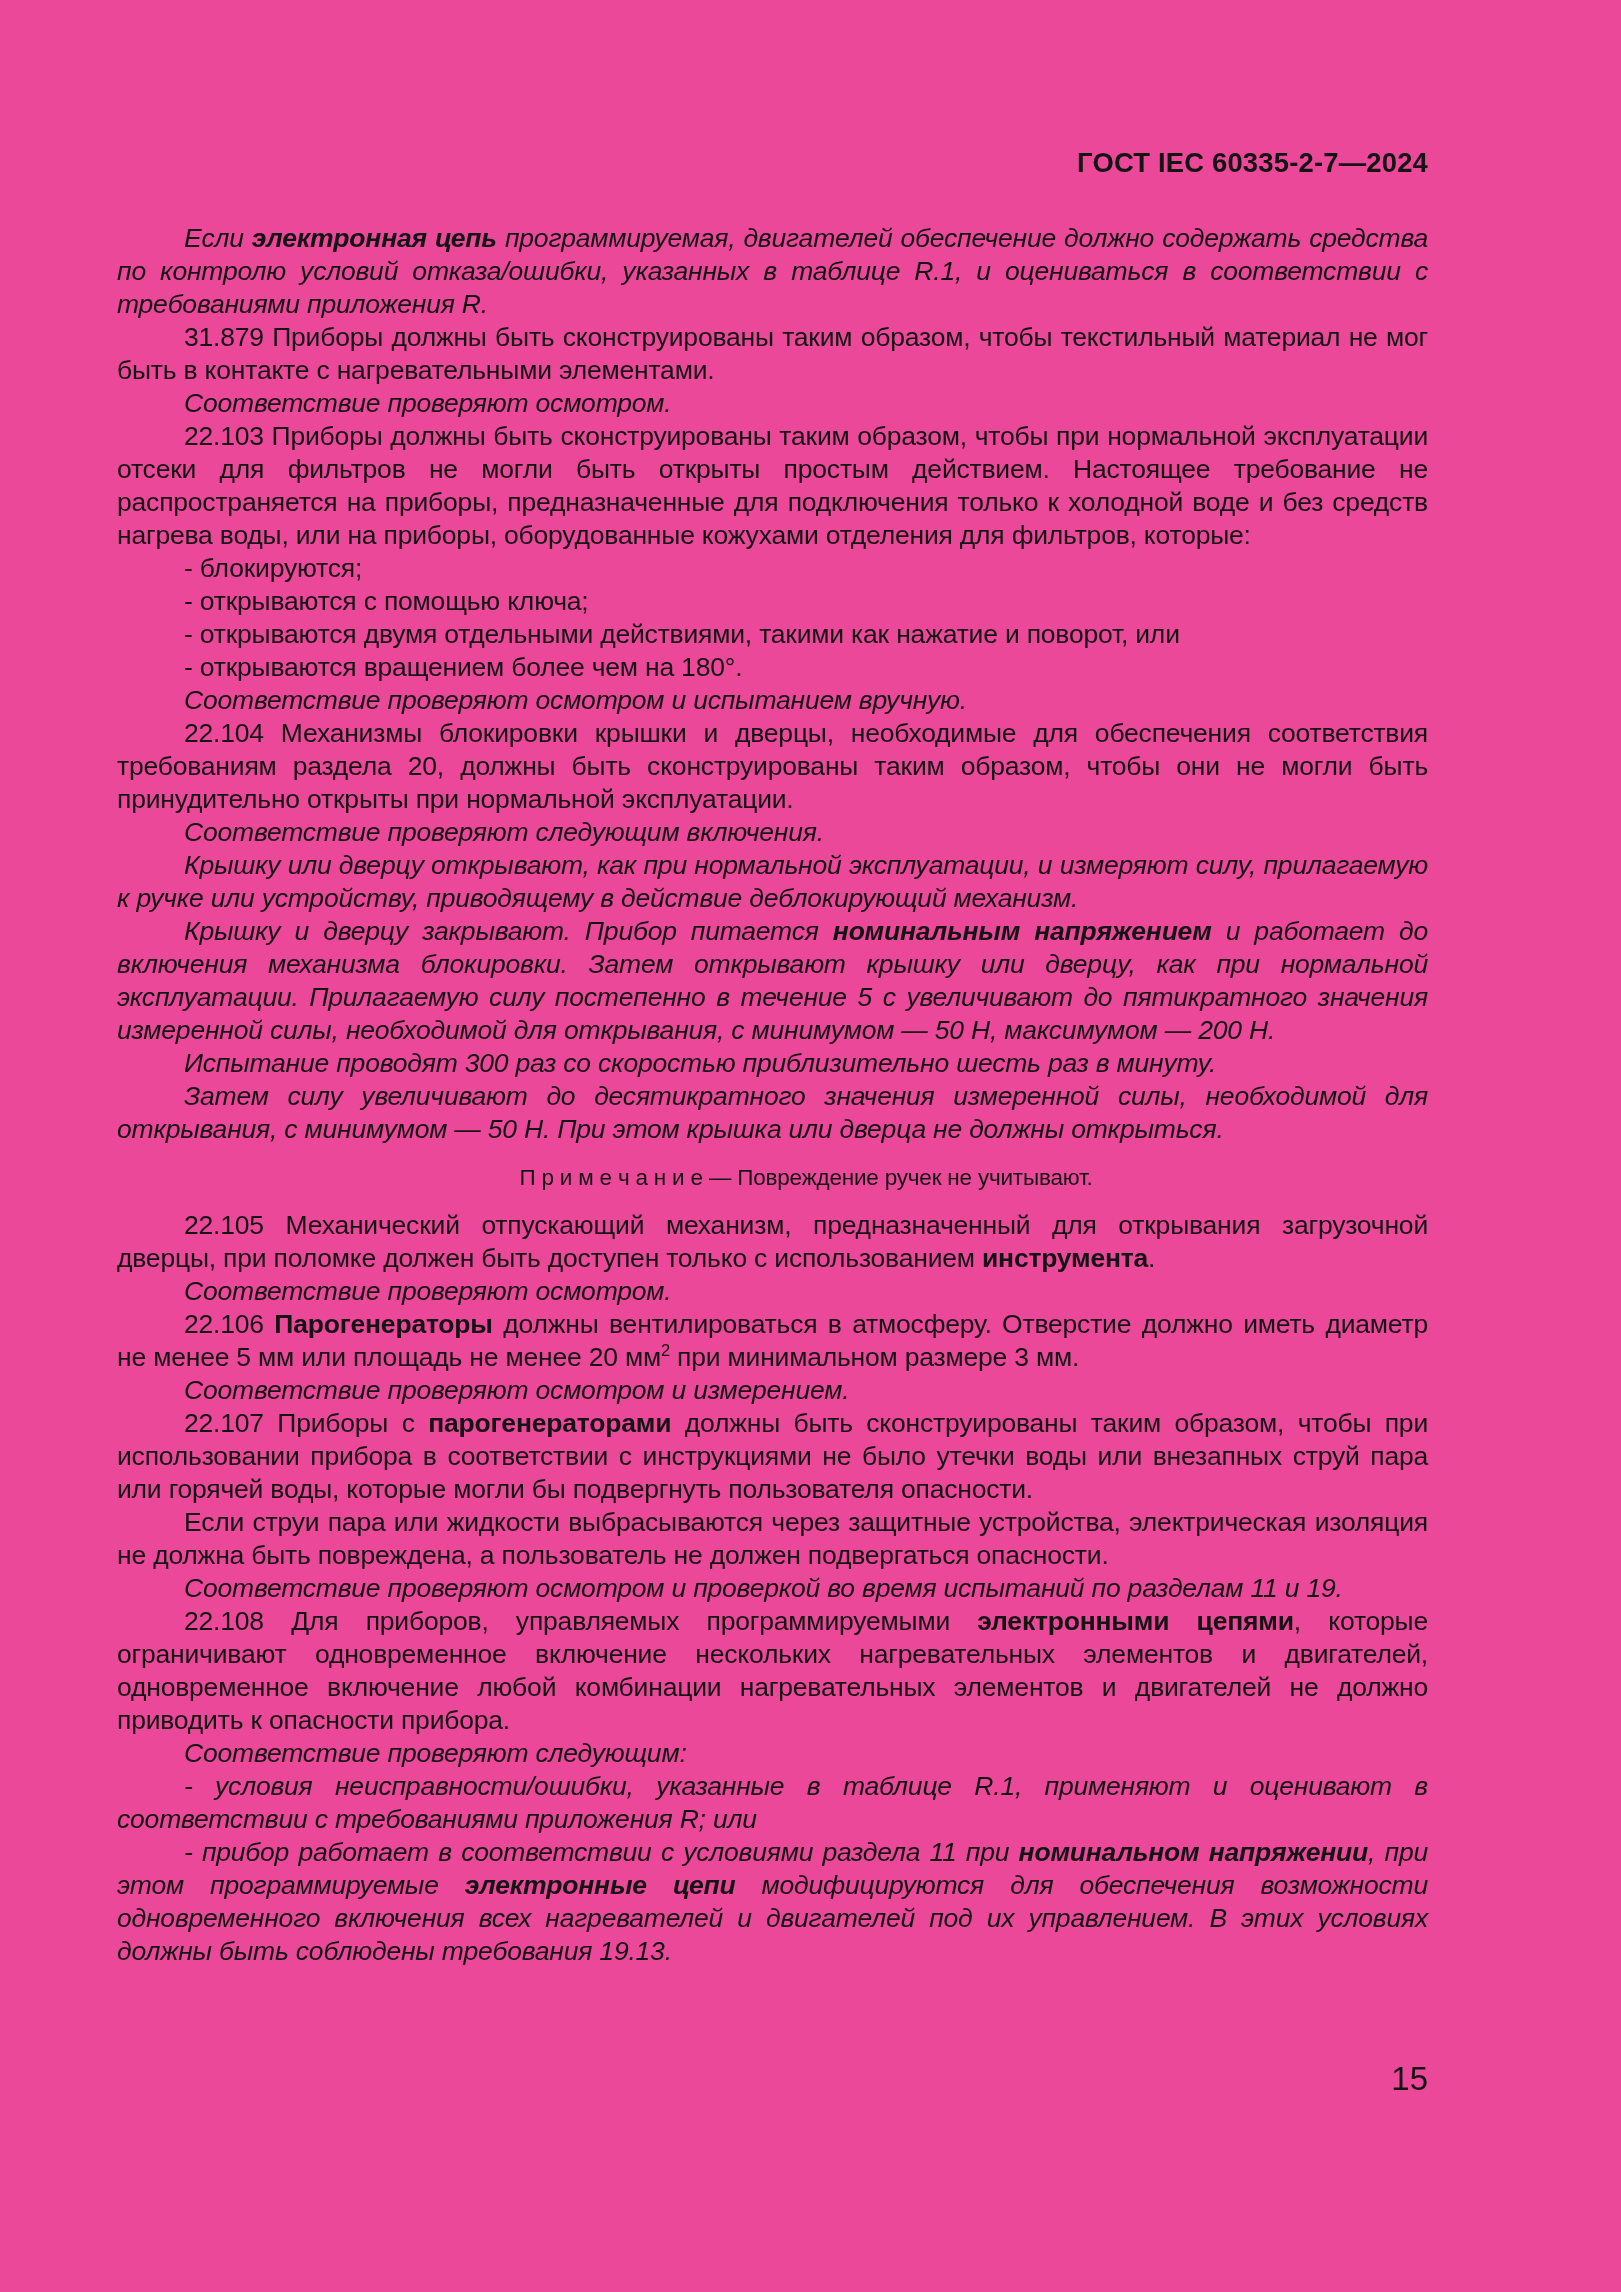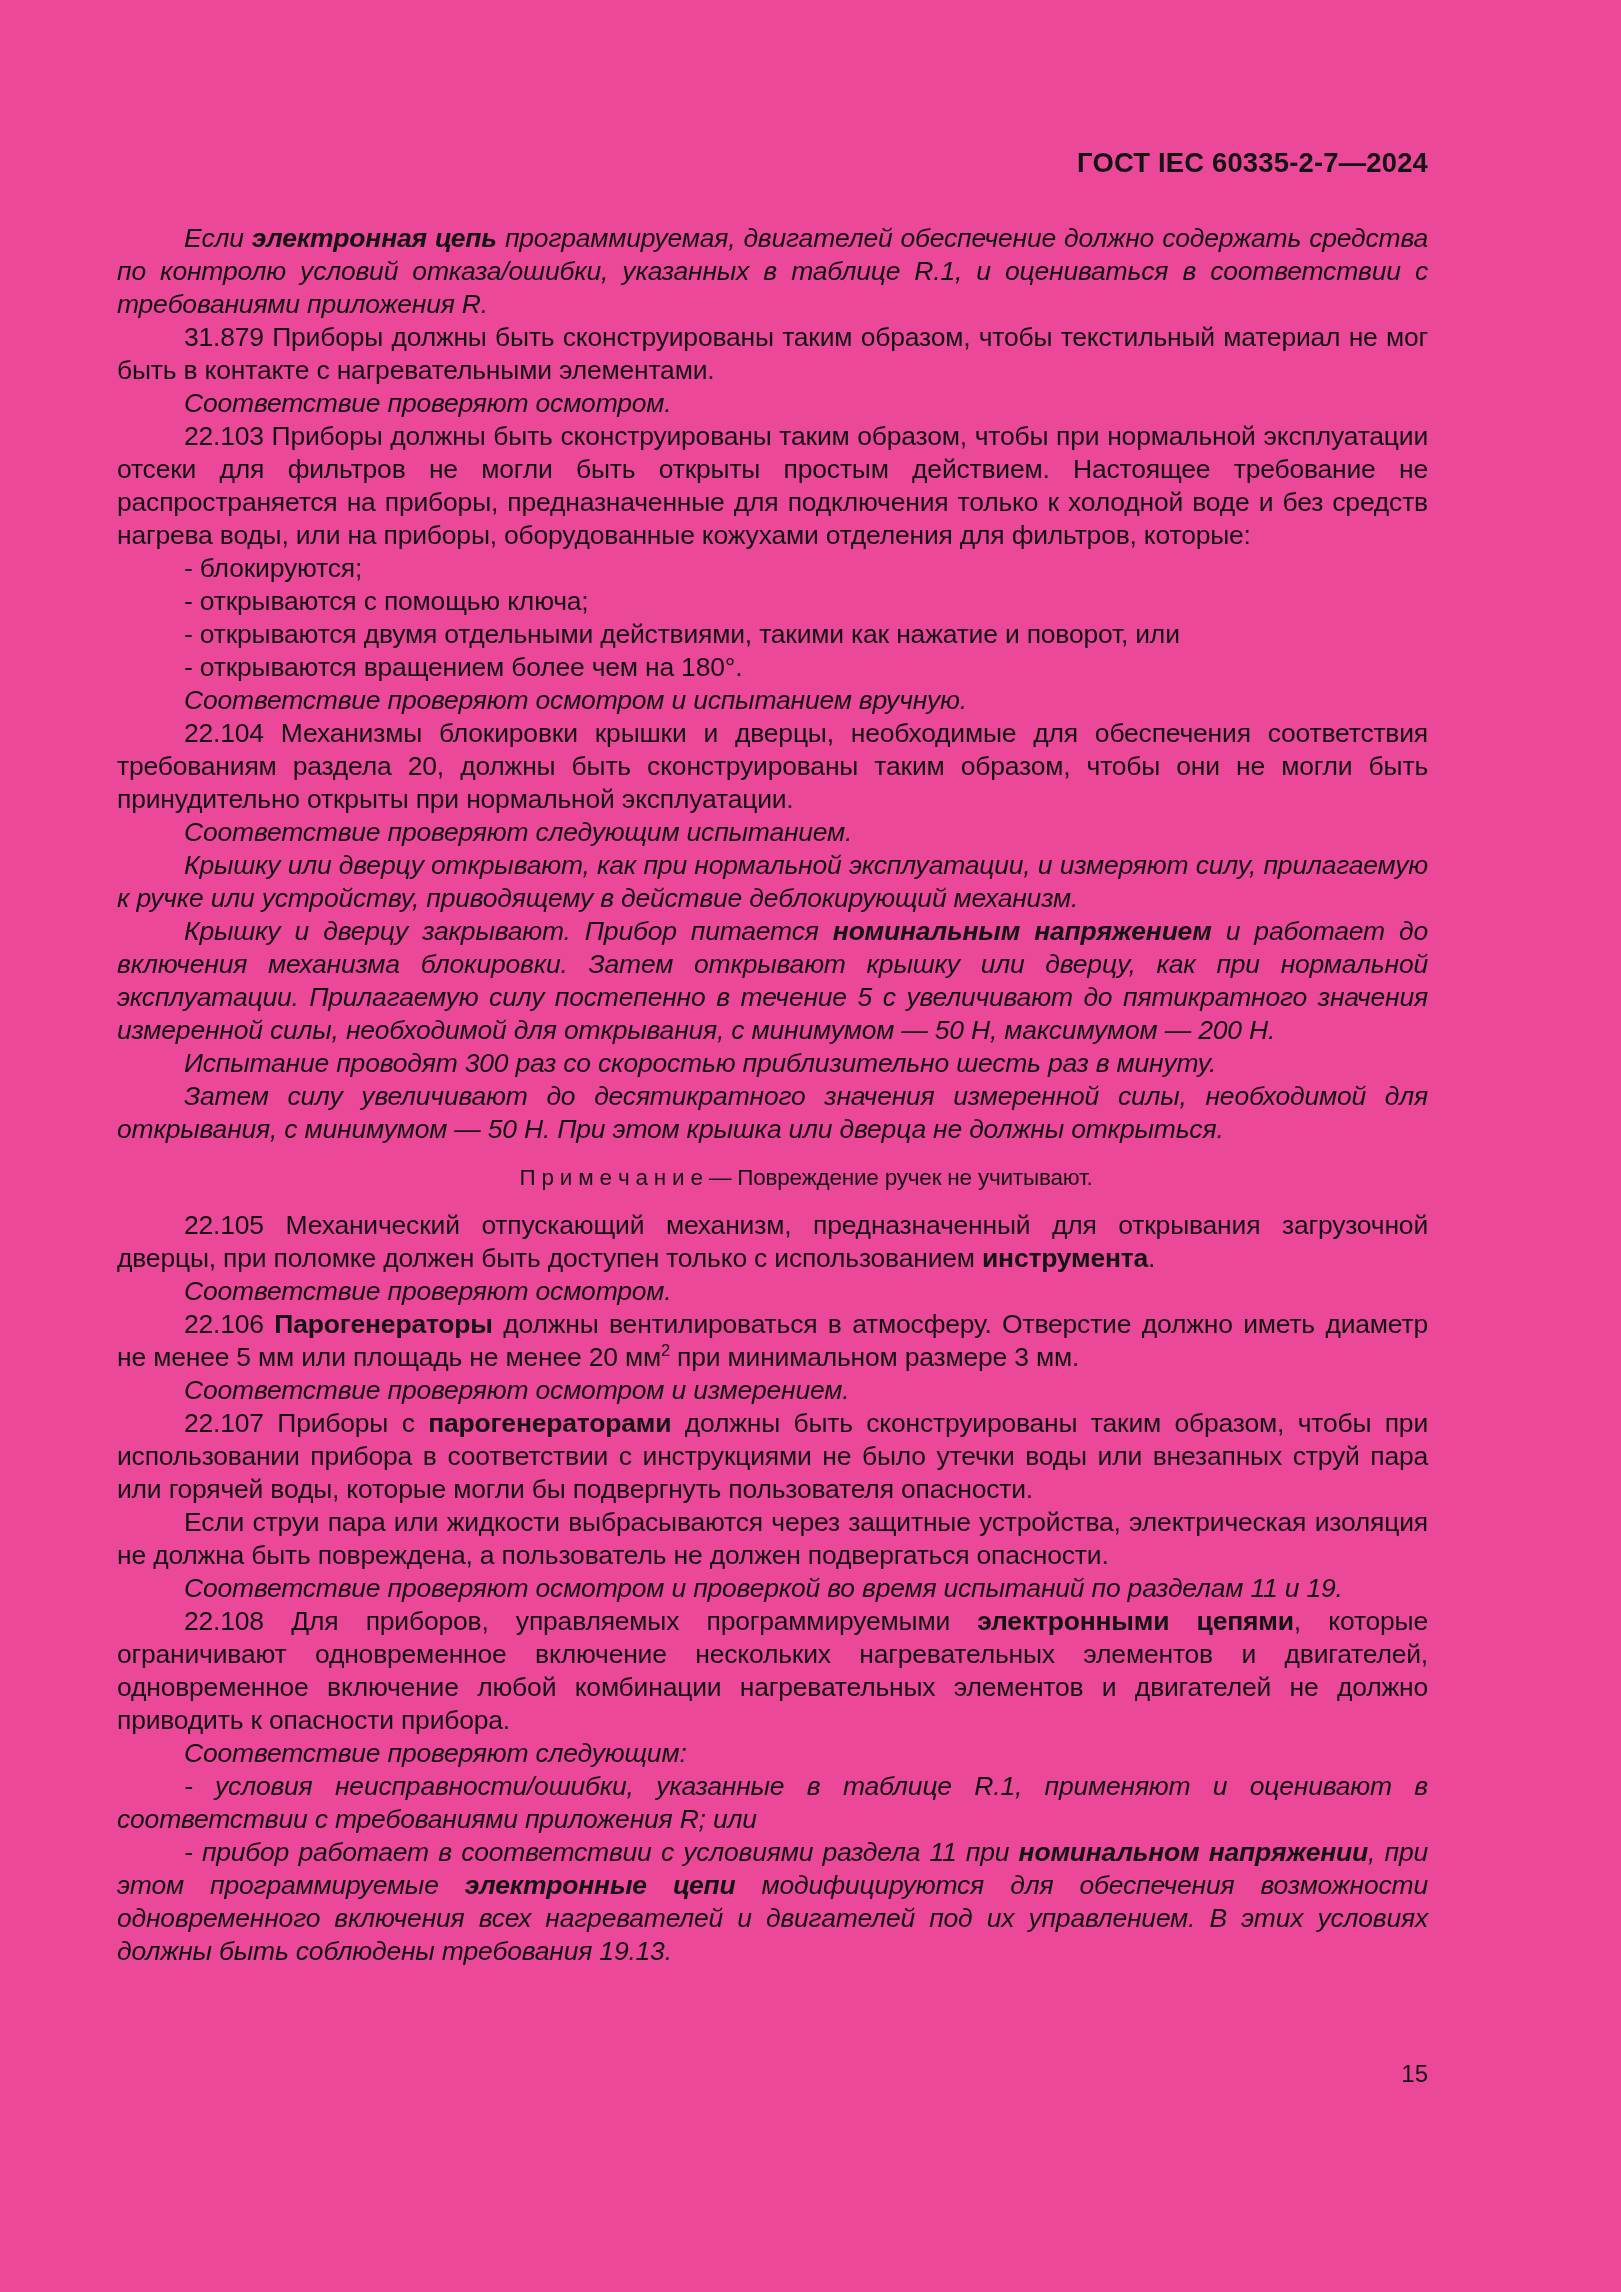--- a/index.html
+++ b/index.html
@@ -48,41 +48,41 @@
     font-size:0.62em;
     line-height:0;
     vertical-align:super;
   }
   .pagenum{
     position:absolute;
     top:2060px;
     left:117px;
     width:1311px;
     text-align:right;
-    font-size:24px;
+    font-size:33px;
   }
 </style>
 </head>
 <body>
 
 <div class="page">
   <div class="header">ГОСТ IEC 60335-2-7—2024</div>
 
   <main class="content" id="content">
       <p class="italic"><span>Если </span><span style="font-weight: 700;">электронная цепь</span><span> программируемая, двигателей обеспечение должно содержать средства по контролю условий отказа/ошибки, указанных в таблице R.1, и оцениваться в соответствии с требованиями приложения R.</span></p>
       <p class="normal"><span>31.879 Приборы должны быть сконструированы таким образом, чтобы текстильный материал не мог быть в контакте с нагревательными элементами.</span></p>
       <p class="italic"><span>Соответствие проверяют осмотром.</span></p>
       <p class="normal"><span>22.103 Приборы должны быть сконструированы таким образом, чтобы при нормальной эксплуатации отсеки для фильтров не могли быть открыты простым действием. Настоящее требование не распространяется на приборы, предназначенные для подключения только к холодной воде и без средств нагрева воды, или на приборы, оборудованные кожухами отделения для фильтров, которые:</span></p>
       <p class="normal"><span>- блокируются;</span></p>
       <p class="normal"><span>- открываются с помощью ключа;</span></p>
       <p class="normal"><span>- открываются двумя отдельными действиями, такими как нажатие и поворот, или</span></p>
       <p class="normal"><span>- открываются вращением более чем на 180°.</span></p>
       <p class="italic"><span>Соответствие проверяют осмотром и испытанием вручную.</span></p>
       <p class="normal"><span>22.104 Механизмы блокировки крышки и дверцы, необходимые для обеспечения соответствия требованиям раздела 20, должны быть сконструированы таким образом, чтобы они не могли быть принудительно открыты при нормальной эксплуатации.</span></p>
-      <p class="italic"><span>Соответствие проверяют следующим испытанием.</span></p>
+      <p class="italic"><span>Соответствие проверяют следующим включения.</span></p>
       <p class="italic"><span>Крышку или дверцу открывают, как при нормальной эксплуатации, и измеряют силу, прилагаемую к ручке или устройству, приводящему в действие деблокирующий механизм.</span></p>
       <p class="italic"><span>Крышку и дверцу закрывают. Прибор питается </span><span style="font-weight: 700;">номинальным напряжением</span><span> и работает до включения механизма блокировки. Затем открывают крышку или дверцу, как при нормальной эксплуатации. Прилагаемую силу постепенно в течение 5 с увеличивают до пятикратного значения измеренной силы, необходимой для открывания, с минимумом — 50 Н, максимумом — 200 Н.</span></p>
       <p class="italic"><span>Испытание проводят 300 раз со скоростью приблизительно шесть раз в минуту.</span></p>
       <p class="italic"><span>Затем силу увеличивают до десятикратного значения измеренной силы, необходимой для открывания, с минимумом — 50 Н. При этом крышка или дверца не должны открыться.</span></p>
       <p class="note"><span>П р и м е ч а н и е  — Повреждение ручек не учитывают.</span></p>
       <p class="normal"><span>22.105 Механический отпускающий механизм, предназначенный для открывания загрузочной дверцы, при поломке должен быть доступен только с использованием </span><span style="font-weight: 700;">инструмента</span><span>.</span></p>
       <p class="italic"><span>Соответствие проверяют осмотром.</span></p>
       <p class="normal"><span>22.106 </span><span style="font-weight: 700;">Парогенераторы</span><span> должны вентилироваться в атмосферу. Отверстие должно иметь диаметр не менее 5 мм или площадь не менее 20 мм</span><sup>2</sup><span> при минимальном размере 3 мм.</span></p>
       <p class="italic"><span>Соответствие проверяют осмотром и измерением.</span></p>
       <p class="normal"><span>22.107 Приборы с </span><span style="font-weight: 700;">парогенераторами</span><span> должны быть сконструированы таким образом, чтобы при использовании прибора в соответствии с инструкциями не было утечки воды или внезапных струй пара или горячей воды, которые могли бы подвергнуть пользователя опасности.</span></p>

